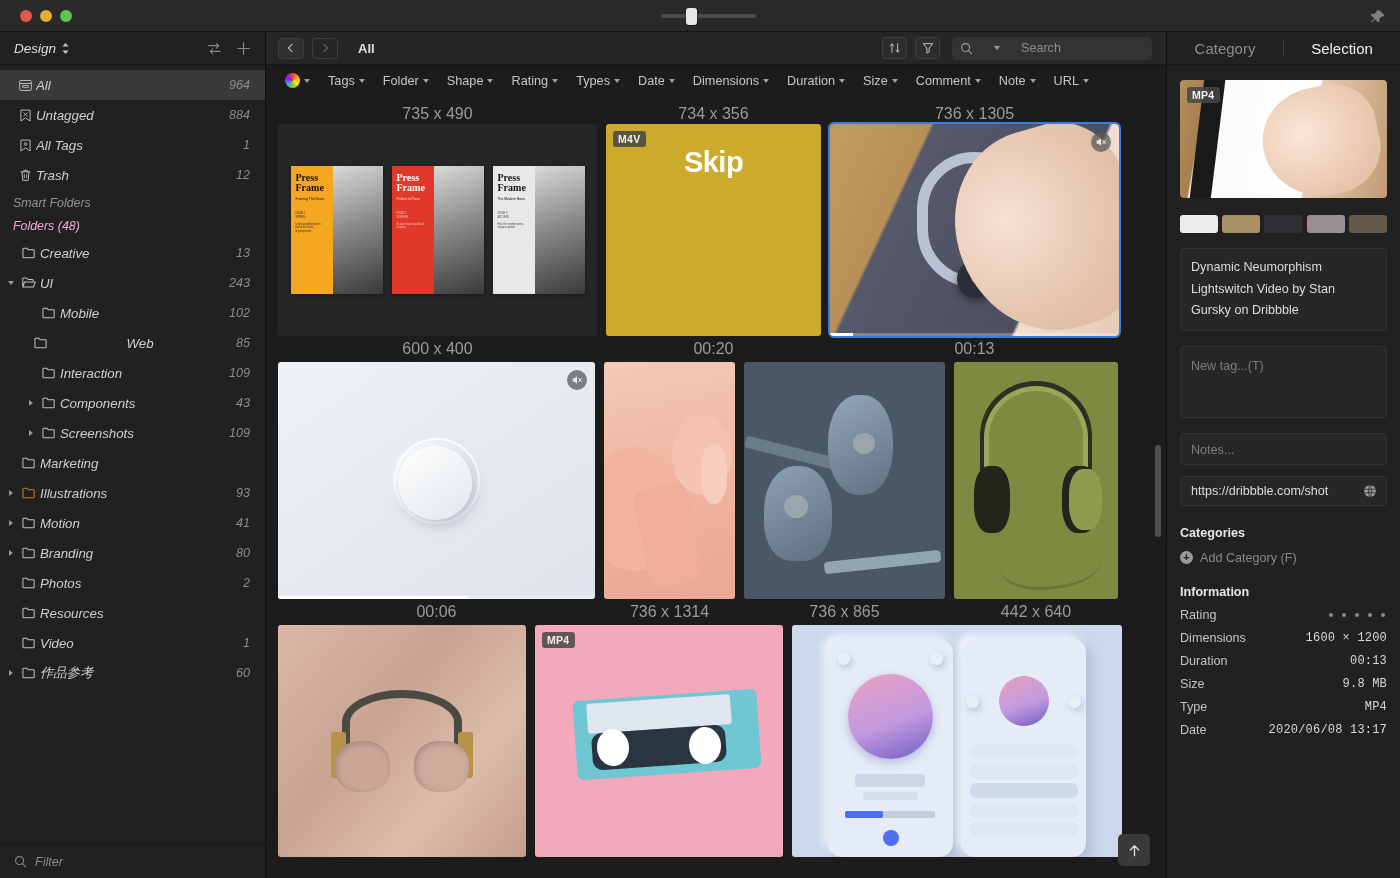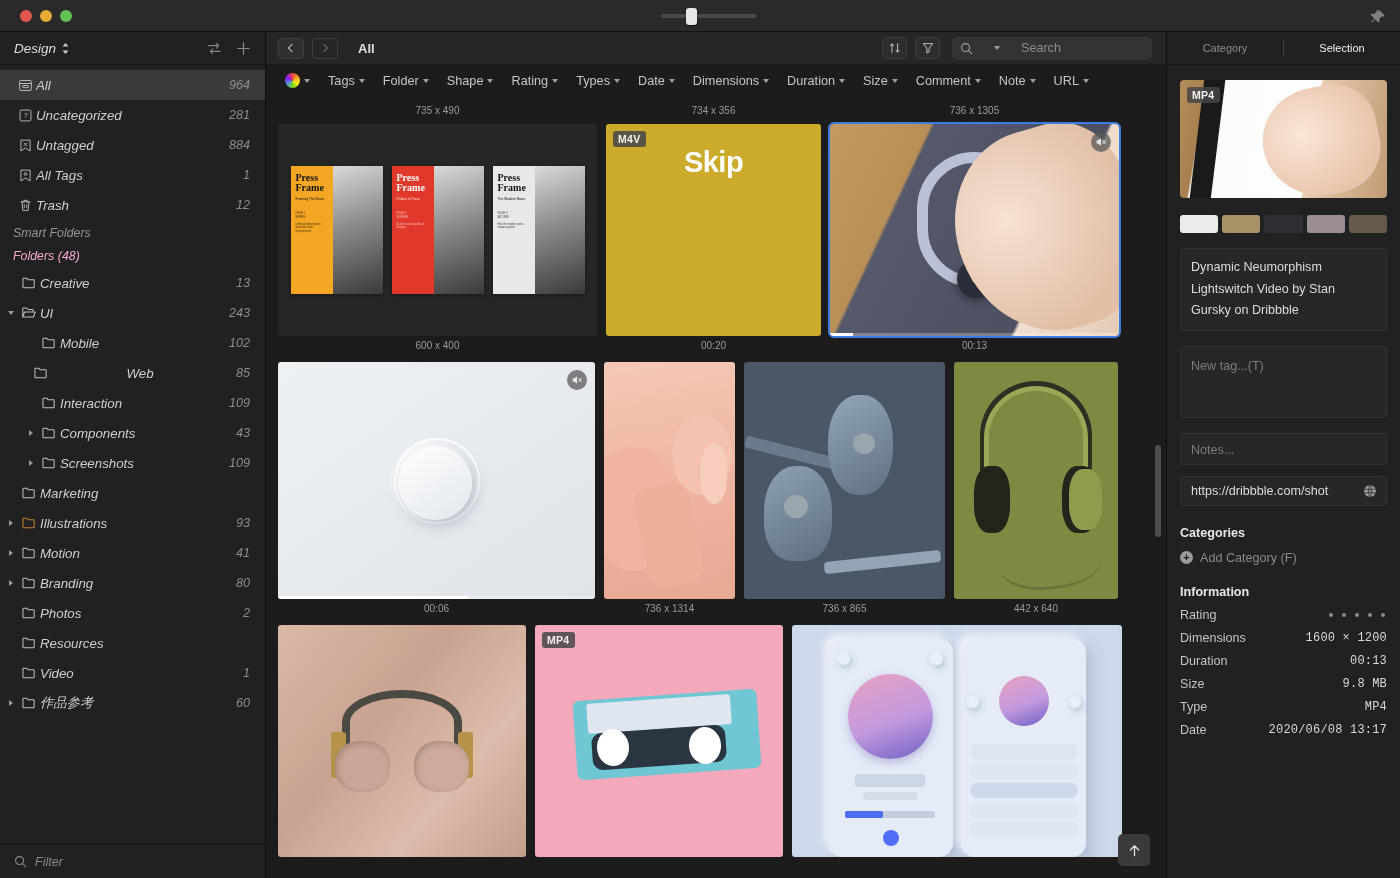--- a/index.html
+++ b/index.html
@@ -113,21 +113,21 @@
     background: conic-gradient(#e8453c,#f6a623,#f8e71c,#7ed321,#4a90d9,#9013fe,#e8453c);
   }
 
   
   .grid-area { flex: 1; position: relative; overflow: hidden; }
   .grid { padding: 8px 12px 0 12px; }
   .gridrow { display: flex; gap: 9px; align-items: flex-start; margin-bottom: 7px; }
   .cell { display: flex; flex-direction: column; }
   .thumb { position: relative; border-radius: 3px; overflow: hidden; background: #262626; }
   .thumb.selected { outline: 2px solid #3b7de0; outline-offset: 0px; border-radius: 4px; }
-  .cap { font-size: 10px; color: #9b9b9b; text-align: center; padding: 4px 0 0 0; height: 19px; }
+  .cap { font-size: 16px; color: #9b9b9b; text-align: center; padding: 4px 0 0 0; height: 19px; }
   .cap.top { padding: 0 0 4px 0; }
   .badge {
     position: absolute; left: 7px; top: 7px; background: rgba(70,70,70,.85);
     color: #f0f0f0; font-size: 10.5px; font-weight: 700; padding: 2px 5px; border-radius: 3px;
     letter-spacing: .3px;
   }
   .mute {
     position: absolute; right: 8px; top: 8px; width: 20px; height: 20px; border-radius: 50%;
     background: rgba(90,90,90,.75); display: flex; align-items: center; justify-content: center;
   }
@@ -225,21 +225,21 @@
   
   .vsb { position: absolute; right: 5px; top: 348px; width: 6px; height: 92px; background: #4e4e4e; border-radius: 3px; }
   .totop {
     position: absolute; right: 16px; bottom: 12px; width: 32px; height: 32px;
     background: #3a3a3a; border-radius: 5px; display: flex; align-items: center; justify-content: center;
   }
 
   
   .rpanel { width: 234px; flex: 0 0 234px; background: #212121; border-left: 1px solid #0f0f0f; display: flex; flex-direction: column; }
   .rtabs { height: 33px; flex: 0 0 33px; display: flex; align-items: center; justify-content: center; gap: 0; border-bottom: 1px solid #171717; }
-  .rtab { font-size: 11px; color: #8e8e8e; width: 50%; text-align: center; }
+  .rtab { font-size: 15px; color: #8e8e8e; width: 50%; text-align: center; }
   .rtab.active { color: #f0f0f0; }
   .rdiv { width: 1px; height: 14px; background: #444; }
   .rbody { flex: 1; padding: 15px 13px 0 13px; overflow: hidden; }
   .preview { width: 100%; height: 118px; border-radius: 4px; overflow: hidden; position: relative; background: #111; }
   .art-prev { width: 100%; height: 100%; background: linear-gradient(100deg,#b58e5c 0%,#a87f4f 12%,#fafafa 13%,#ffffff 62%,#e8cbb0 63%,#c09a74 100%); position: relative; overflow: hidden; }
   .art-prev .fing { position:absolute; right:4%; top:6%; width:56%; height:92%; background: radial-gradient(ellipse at 35% 40%, #fbe6d6, #e6c3aa 75%); border-radius: 52% 42% 46% 58%; transform: rotate(-12deg); }
   .art-prev .edge { position:absolute; left:8%; top:-6%; width:10%; height:112%; background:#1a1a1a; transform: rotate(7deg); }
   .swatches { display: flex; gap: 4px; margin-top: 17px; }
   .sw { flex: 1; height: 18px; border-radius: 3px; }
   .fieldbox {
@@ -315,31 +315,20 @@
               <span class="tw"></span>
               <span class="ic">
                 <svg width="15" height="15" viewBox="0 0 18 18">
                   <rect x="2" y="3" width="14" height="12" rx="1.6" stroke="#c2c2c2" stroke-width="1.1" fill="none"></rect>
                   <path d="M2 6.6h14" stroke="#c2c2c2" stroke-width="1.1"></path>
                   <rect x="5.6" y="9" width="6.8" height="2.6" rx=".6" stroke="#c2c2c2" stroke-width="1.1" fill="none"></rect>
                 </svg>
               </span>
               <span class="lbl">All</span>
               <span class="cnt">964</span>
-            </div>
-            <div class="row">
-              <span class="tw"></span>
-              <span class="ic">
-                <svg width="15" height="15" viewBox="0 0 18 18">
-                  <rect x="2.5" y="2.5" width="13" height="13" rx="1.6" stroke="#c2c2c2" stroke-width="1.1" fill="none"></rect>
-                  <text x="9" y="12.2" font-size="8" fill="#c2c2c2" text-anchor="middle" font-family="sans-serif">?</text>
-                </svg>
-              </span>
-              <span class="lbl">Uncategorized</span>
-              <span class="cnt">281</span>
             </div>
             <div class="row">
               <span class="tw"></span>
               <span class="ic">
                 <svg width="15" height="15" viewBox="0 0 18 18">
                   <path d="M3.5 2.5h11v13l-5.5-3.6L3.5 15.5z" stroke="#c2c2c2" stroke-width="1.1" fill="none"></path>
                   <path d="M6.7 5.6l4.6 4.2M11.3 5.6L6.7 9.8" stroke="#c2c2c2" stroke-width="1"></path>
                 </svg>
               </span>
               <span class="lbl">Untagged</span>

